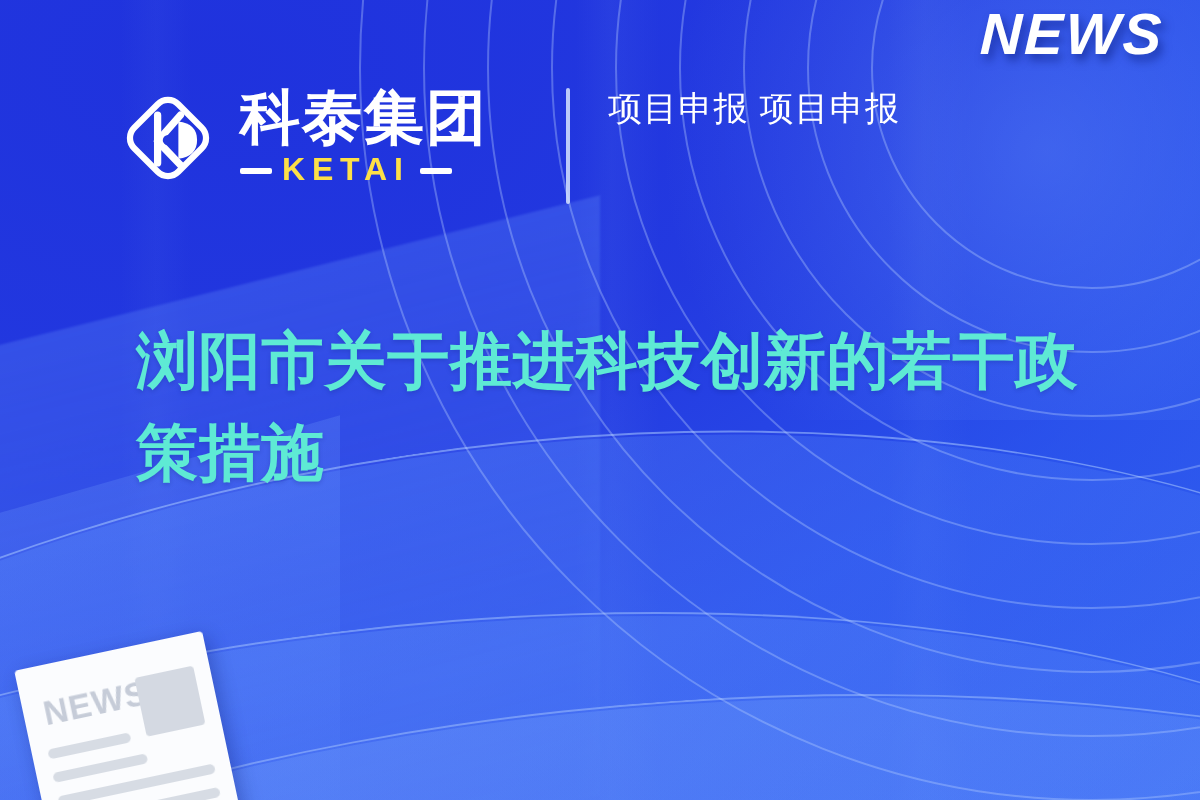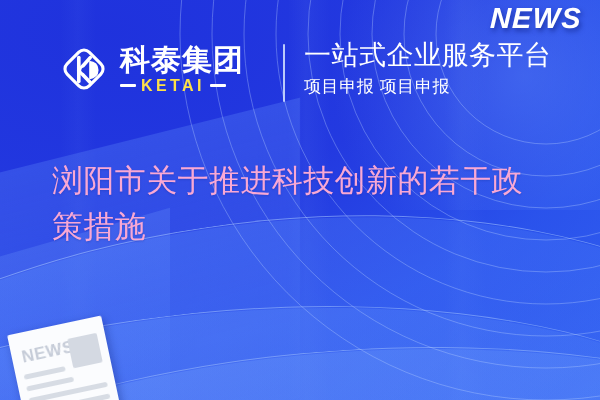--- a/index.html
+++ b/index.html
@@ -257,26 +257,26 @@
     font-style: italic;
     letter-spacing: 1.2px;
     line-height: 1;
     text-shadow: 2px 3px 5px rgba(10,26,120,0.55);
     transform: skewX(-2deg);
   }
 
   
   .title {
     position: absolute;
-    left: 52px;
+    left: 68px;
     top: 158px;
     width: 500px;
-    color: #f9a8d4;
+    color: #5eead4;
     font-size: 31px;
-    font-weight: 400;
+    font-weight: 700;
     line-height: 1.47;
     letter-spacing: 0.4px;
     text-shadow: 0 1px 2px rgba(15,30,120,0.22);
   }
 
   
   .newspaper {
     position: absolute;
     left: 12px;
     top: 318px;
@@ -345,21 +345,20 @@
           <span class="logo-rule"></span>
           <span class="logo-en">KETAI</span>
           <span class="logo-rule"></span>
         </div>
       </div>
     </div>
 
     <div class="divider"></div>
 
     <div class="tagline">
-      <div class="tagline-main">一站式企业服务平台</div>
       <div class="tagline-sub">项目申报 项目申报</div>
     </div>
 
     <div class="news-mark">NEWS</div>
   </div>
 
   <div class="title">浏阳市关于推进科技创新的若干政策措施</div>
 
   <div class="newspaper">
     <svg viewBox="0 0 108 108" fill="none" aria-hidden="true">

